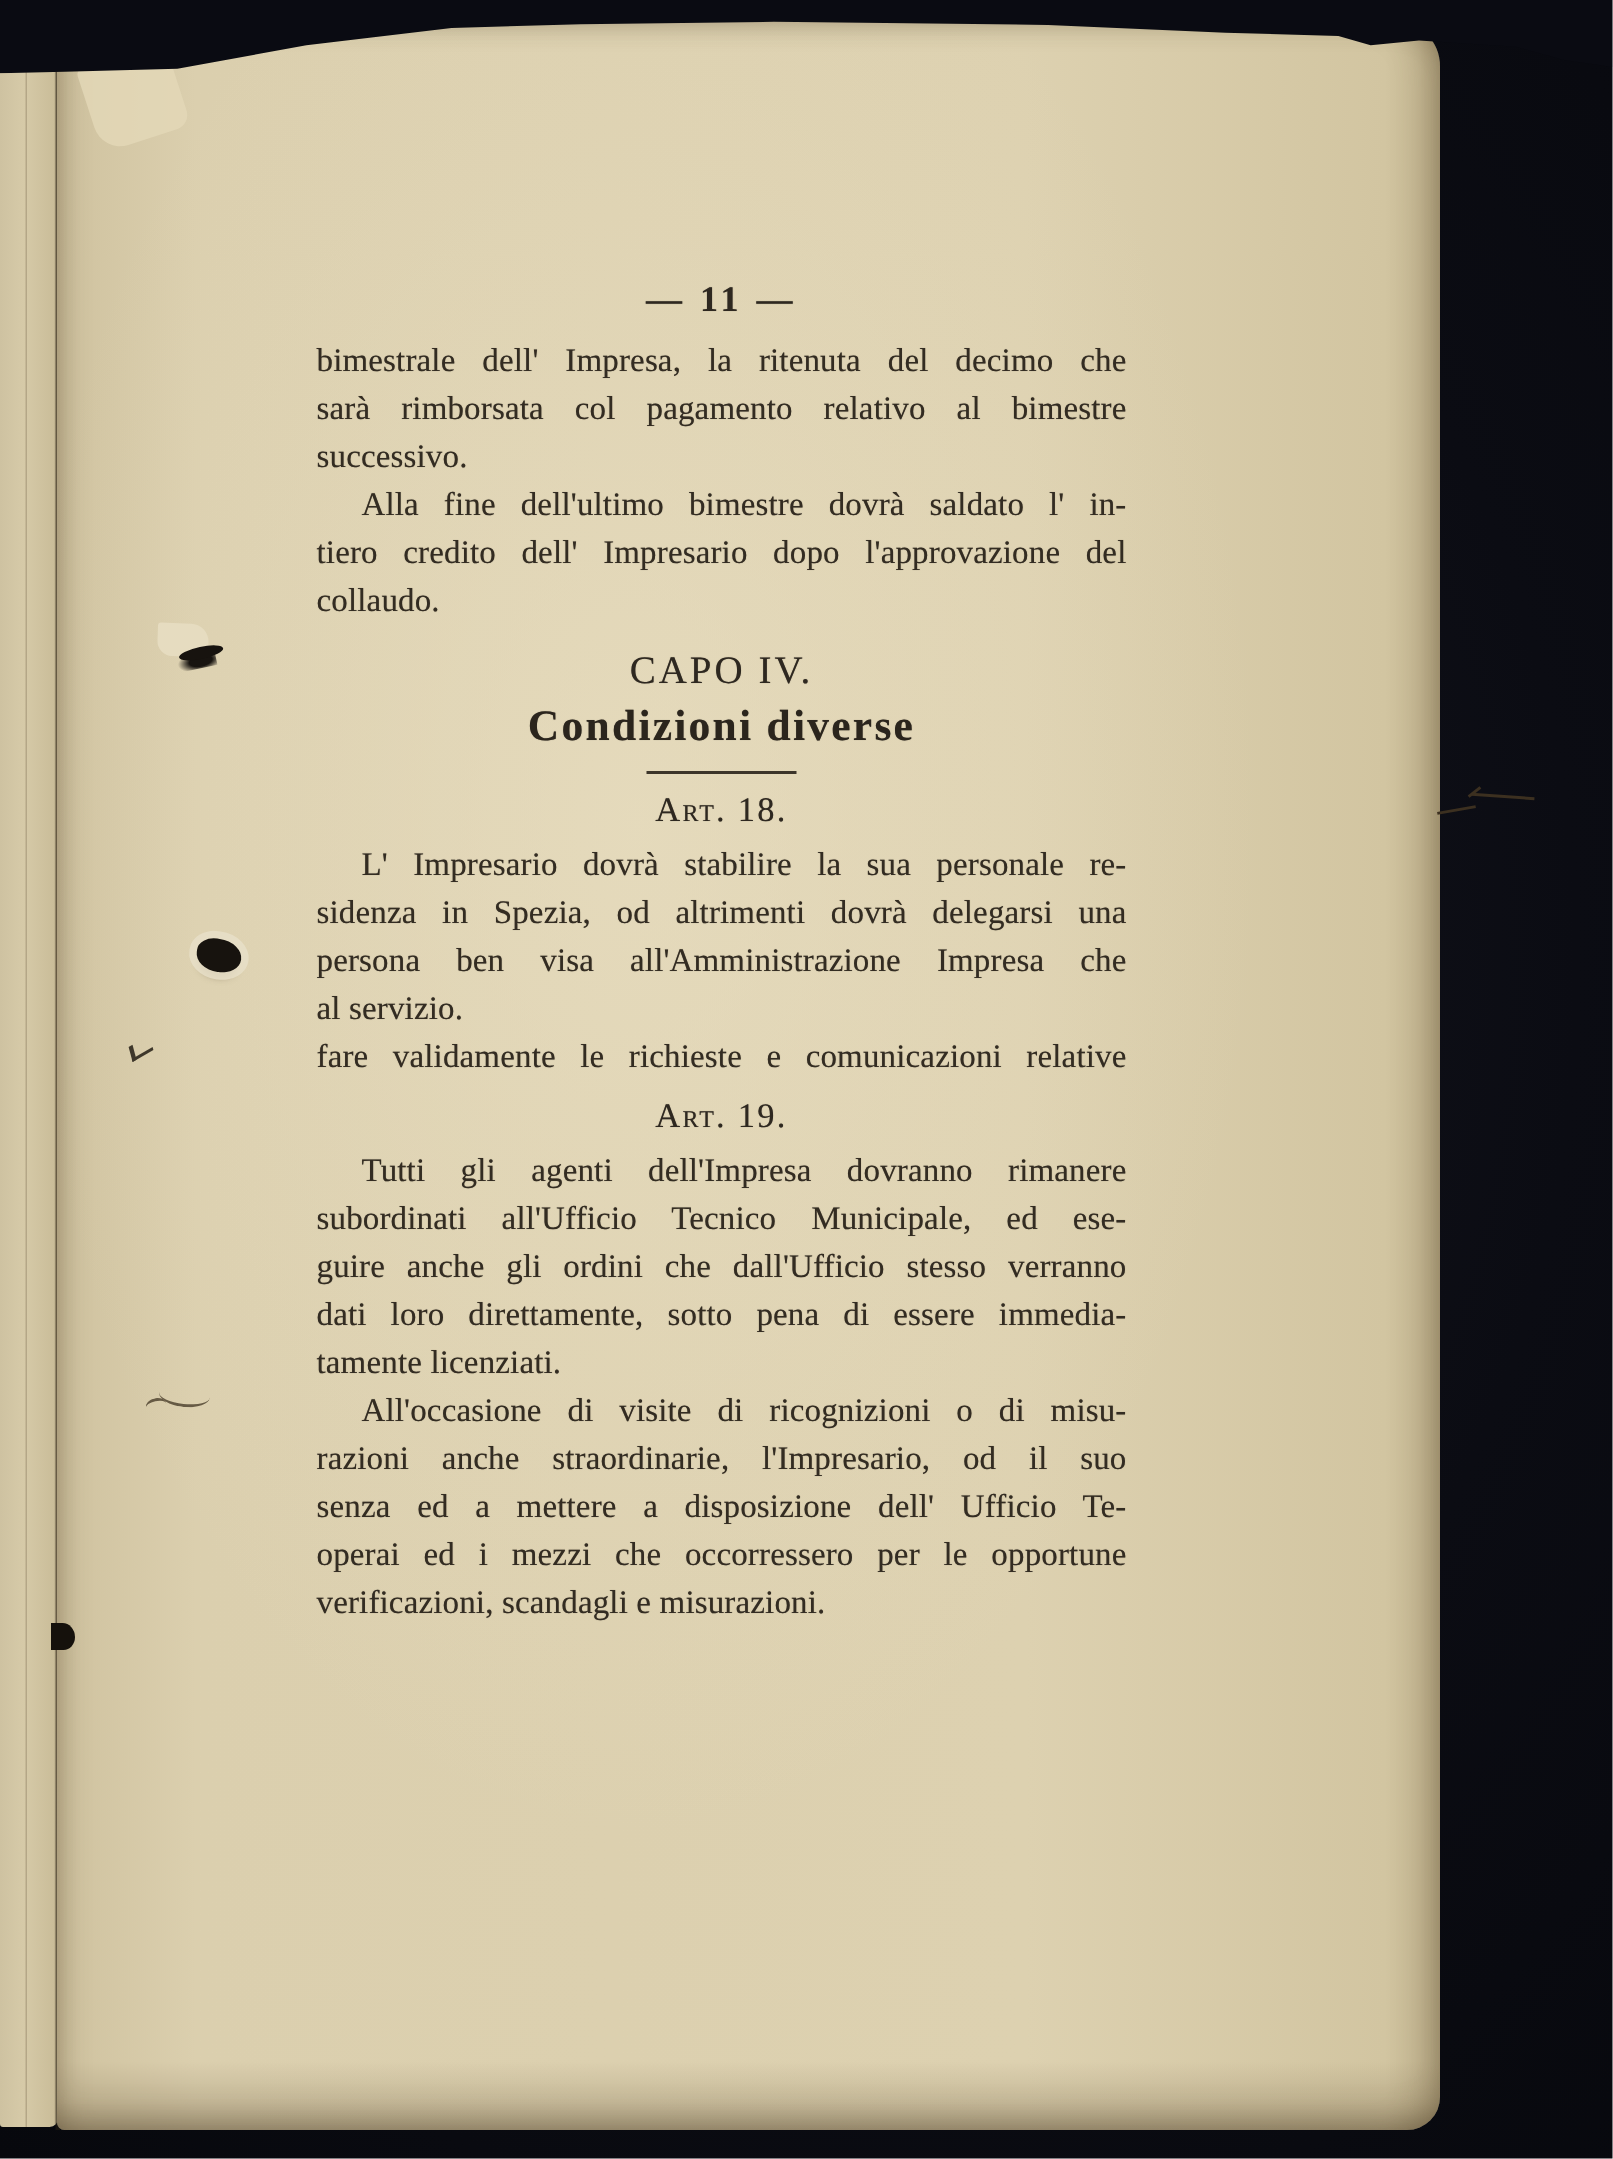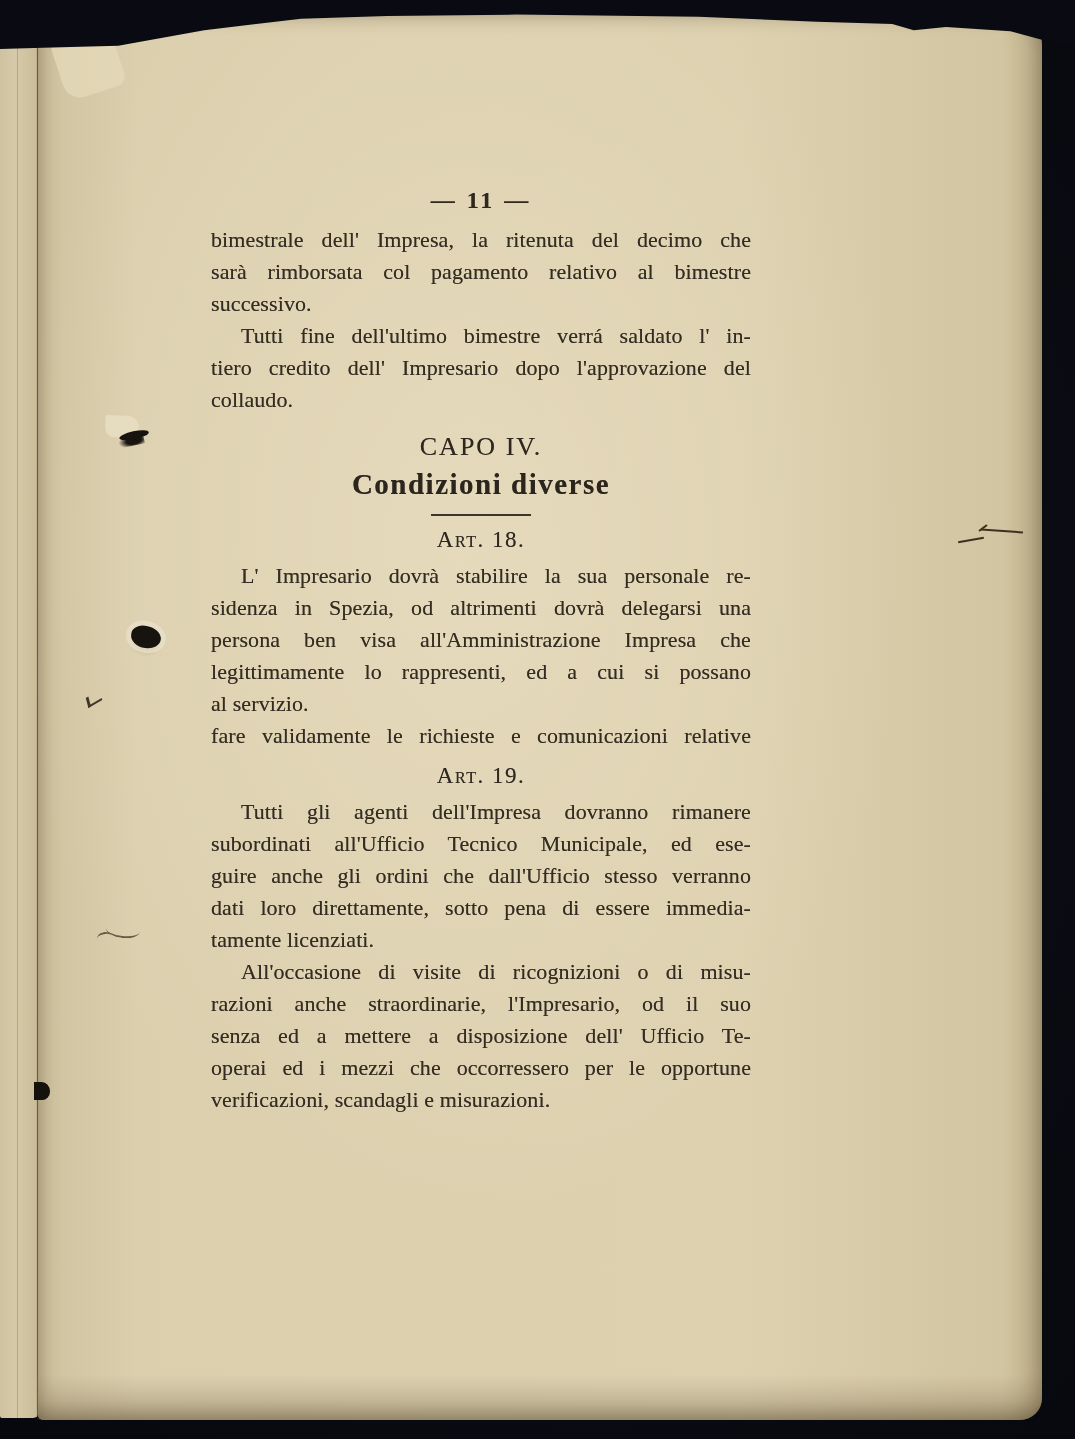--- a/index.html
+++ b/index.html
@@ -16,21 +16,21 @@
     background: linear-gradient(90deg, #cec2a1 0%, #d6caa8 40%, #cabd99 92%, #8d7f62 100%);
     border-radius: 0 0 6px 2px;
   }
   .prev-page .crease {
     position: absolute; left: 17px; top: 0; width: 1px; height: 100%;
     background: rgba(120,104,78,.35);
   }
 
   
   .page {
-    position: absolute; left: 38px; top: 14px; width: 1004px; height: 1406px;
+    position: absolute; left: 38px; top: 14px; width: 922px; height: 1406px;
     background:
       radial-gradient(ellipse at 42% 38%, rgba(236,226,198,.55) 0%, rgba(236,226,198,0) 55%),
       linear-gradient(90deg, #cfc29f 0%, #dbcfae 10%, #ddd1b0 70%, #d2c5a1 96%, #c0b28d 100%);
     border-radius: 2px 30px 22px 5px;
     box-shadow:
       inset -16px 0 26px -14px rgba(92,76,49,.5),
       inset 14px 0 20px -12px rgba(92,76,49,.38),
       inset 0 -18px 24px -14px rgba(92,76,49,.42),
       inset 0 14px 18px -12px rgba(92,76,49,.30);
   }
@@ -157,36 +157,35 @@
 
   <div class="text-block">
     <div class="page-number">— 11 —</div>
 
     <div class="para">
         <div class="tline first">bimestrale dell' Impresa, la ritenuta del decimo che</div>
         <div class="tline">sarà rimborsata col pagamento relativo al bimestre</div>
         <div class="tline last">successivo.</div>
       </div>
     <div class="para indent">
-        <div class="tline first">Tutti fine dell'ultimo bimestre verrá saldato l' in-</div>
+        <div class="tline first">Alla fine dell'ultimo bimestre dovrà saldato l' in-</div>
         <div class="tline">tiero credito dell' Impresario dopo l'approvazione del</div>
         <div class="tline last">collaudo.</div>
       </div>
 
     <div class="chapter-heading">CAPO IV.</div>
     <div class="chapter-title">Condizioni diverse</div>
     <div class="section-rule"></div>
 
     <div class="article">
       <div class="article-heading">Art. 18.</div>
       <div class="para indent article-body">
           <div class="tline first">L' Impresario dovrà stabilire la sua personale re-</div>
           <div class="tline">sidenza in Spezia, od altrimenti dovrà delegarsi una</div>
           <div class="tline">persona ben visa all'Amministrazione Impresa che</div>
-          <div class="tline">legittimamente lo rappresenti, ed a cui si possano</div>
           <div class="tline last">al servizio.</div>
           <div class="tline">fare validamente le richieste e comunicazioni relative</div>
         </div>
     </div>
 
     <div class="article">
       <div class="article-heading">Art. 19.</div>
       <div class="para indent article-body">
           <div class="tline first">Tutti gli agenti dell'Impresa dovranno rimanere</div>
           <div class="tline">subordinati all'Ufficio Tecnico Municipale, ed ese-</div>

